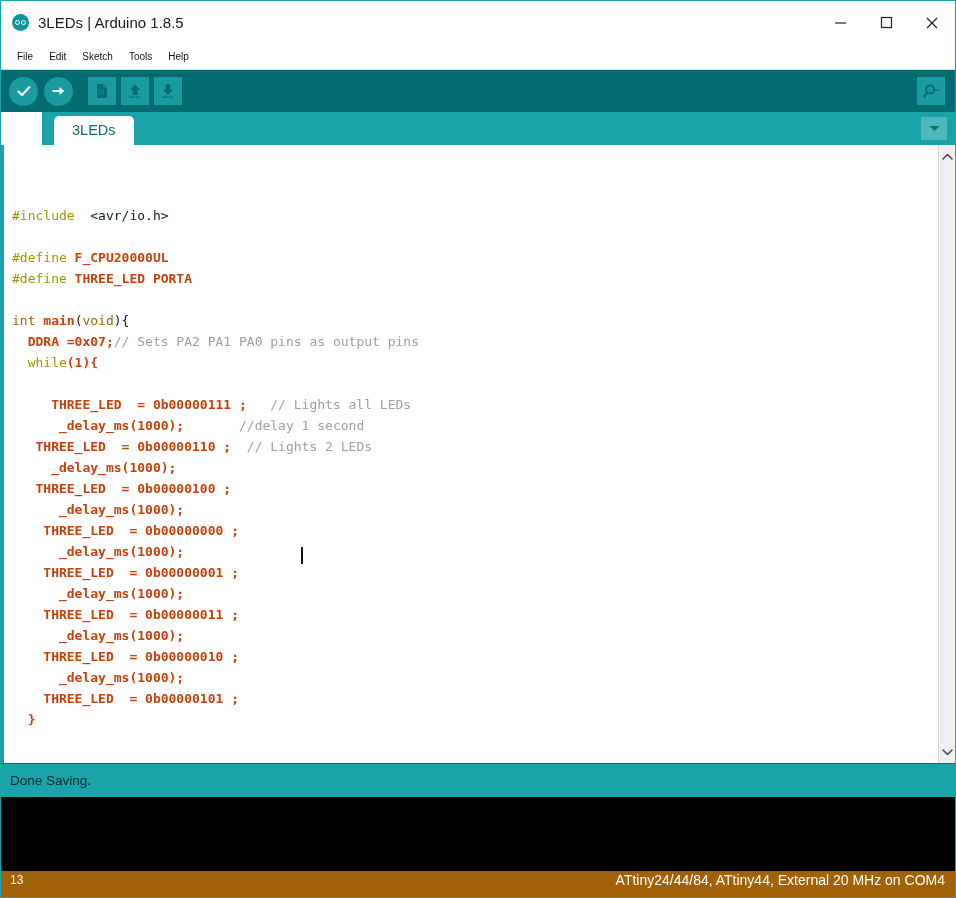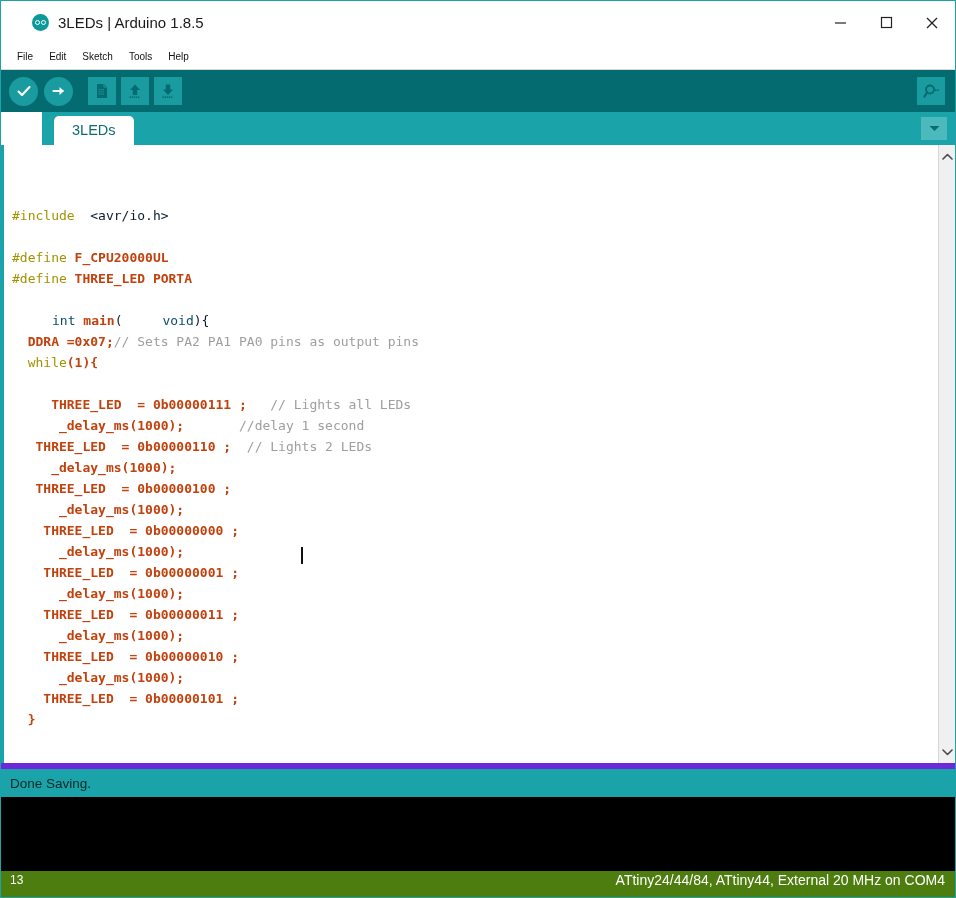--- a/index.html
+++ b/index.html
@@ -13,21 +13,20 @@
     box-sizing:border-box;
     border:1px solid #1aa3a8;
     background:#ffffff;
     display:flex;flex-direction:column;
   }
   
   .titlebar{
     height:43px;flex:0 0 43px;background:#ffffff;
     display:flex;align-items:center;position:relative;
     border-bottom:0;
-    margin-left:20px;
   }
   .title-left{display:flex;align-items:center;padding-left:11px;gap:9px;}
   .app-logo{
     width:17px;height:17px;border-radius:50%;
     background:#0d9899;position:relative;flex:0 0 17px;
     display:flex;align-items:center;justify-content:center;
   }
   .app-logo .eye{
     width:5px;height:5px;border-radius:50%;
     border:1.5px solid #ffffff;box-sizing:border-box;
@@ -88,50 +87,50 @@
   }
   .code-area{
     flex:1 1 auto;position:relative;overflow:hidden;
     padding:18px 0 0 8px;
     font-family:"DejaVu Sans Mono","Liberation Mono",monospace;
     font-size:13px;line-height:21px;
     white-space:pre;color:#0a1a2a;
   }
   .code-line{height:21px;white-space:pre;}
   .k-pre{color:#a39200;}      
-  .k-type{color:#0c4a6e;margin-left:40px;}     
+  .k-type{color:#a16207;}     
   .k-fn{color:#c2410c;font-weight:bold;}
   .k-com{color:#9e9e9e;}
   .k-txt{color:#0a1a2a;}
   .caret{
     position:absolute;left:297px;top:402px;width:2px;height:17px;
     background:#111;
   }
   
   .vscroll{
     flex:0 0 17px;width:17px;background:#f0f0f0;
     border-left:1px solid #d6d6d6;
     display:flex;flex-direction:column;justify-content:space-between;
     align-items:center;padding:3px 0;box-sizing:border-box;
   }
   .scroll-arrow{width:17px;height:17px;display:flex;align-items:center;justify-content:center;cursor:pointer;}
   
   .status-band{
     height:34px;flex:0 0 34px;background:#1aa3a8;
     display:flex;align-items:center;padding-left:9px;
     color:#07282b;font-size:13.5px;
-    border-top:6px solid #6d28d9;box-sizing:border-box;
+    border-top:1px solid #6d28d9;box-sizing:border-box;
   }
   
   .console{
     flex:0 0 74px;height:74px;background:#000000;
   }
   
   .bottombar{
-    height:26px;flex:0 0 26px;background:#4d7c0f;
+    height:26px;flex:0 0 26px;background:#a16207;
     display:flex;align-items:center;justify-content:space-between;
     padding:0 10px 8px 9px;box-sizing:border-box;
     color:#ffffff;font-size:12px;
   }
   .board-info{font-size:14px;white-space:nowrap;}
 </style>
 </head>
 <body>
 
 <div id="app">

